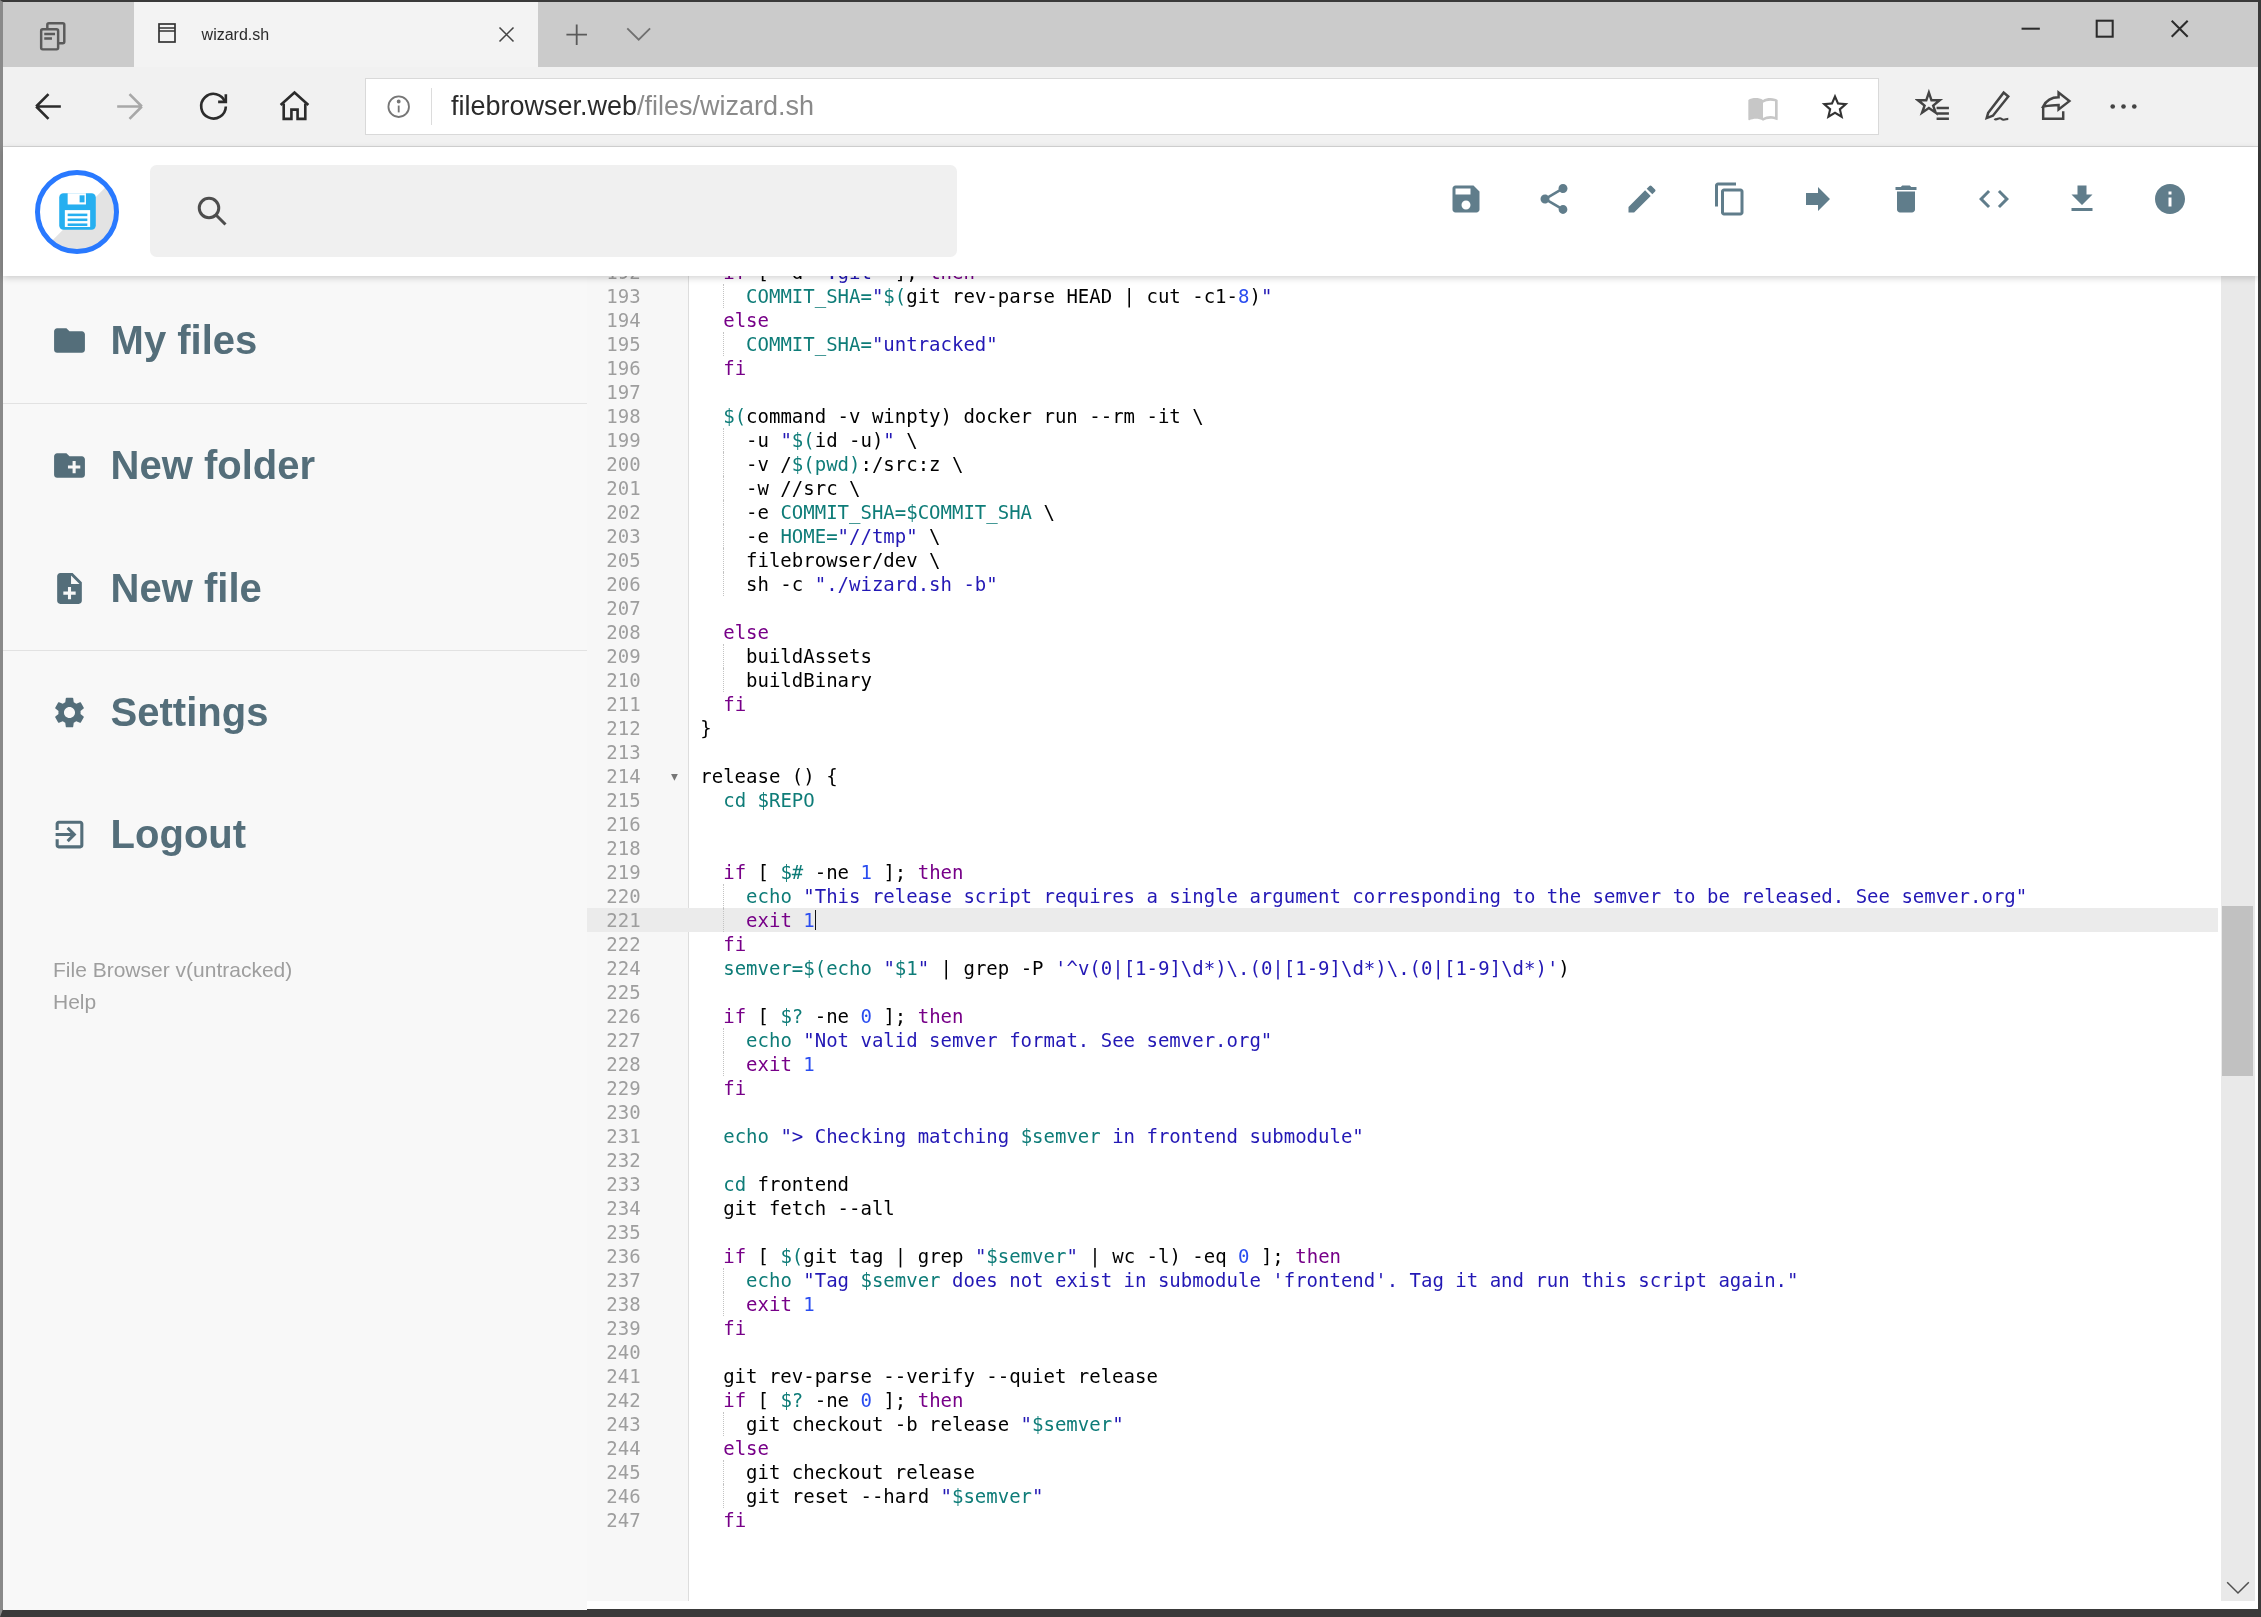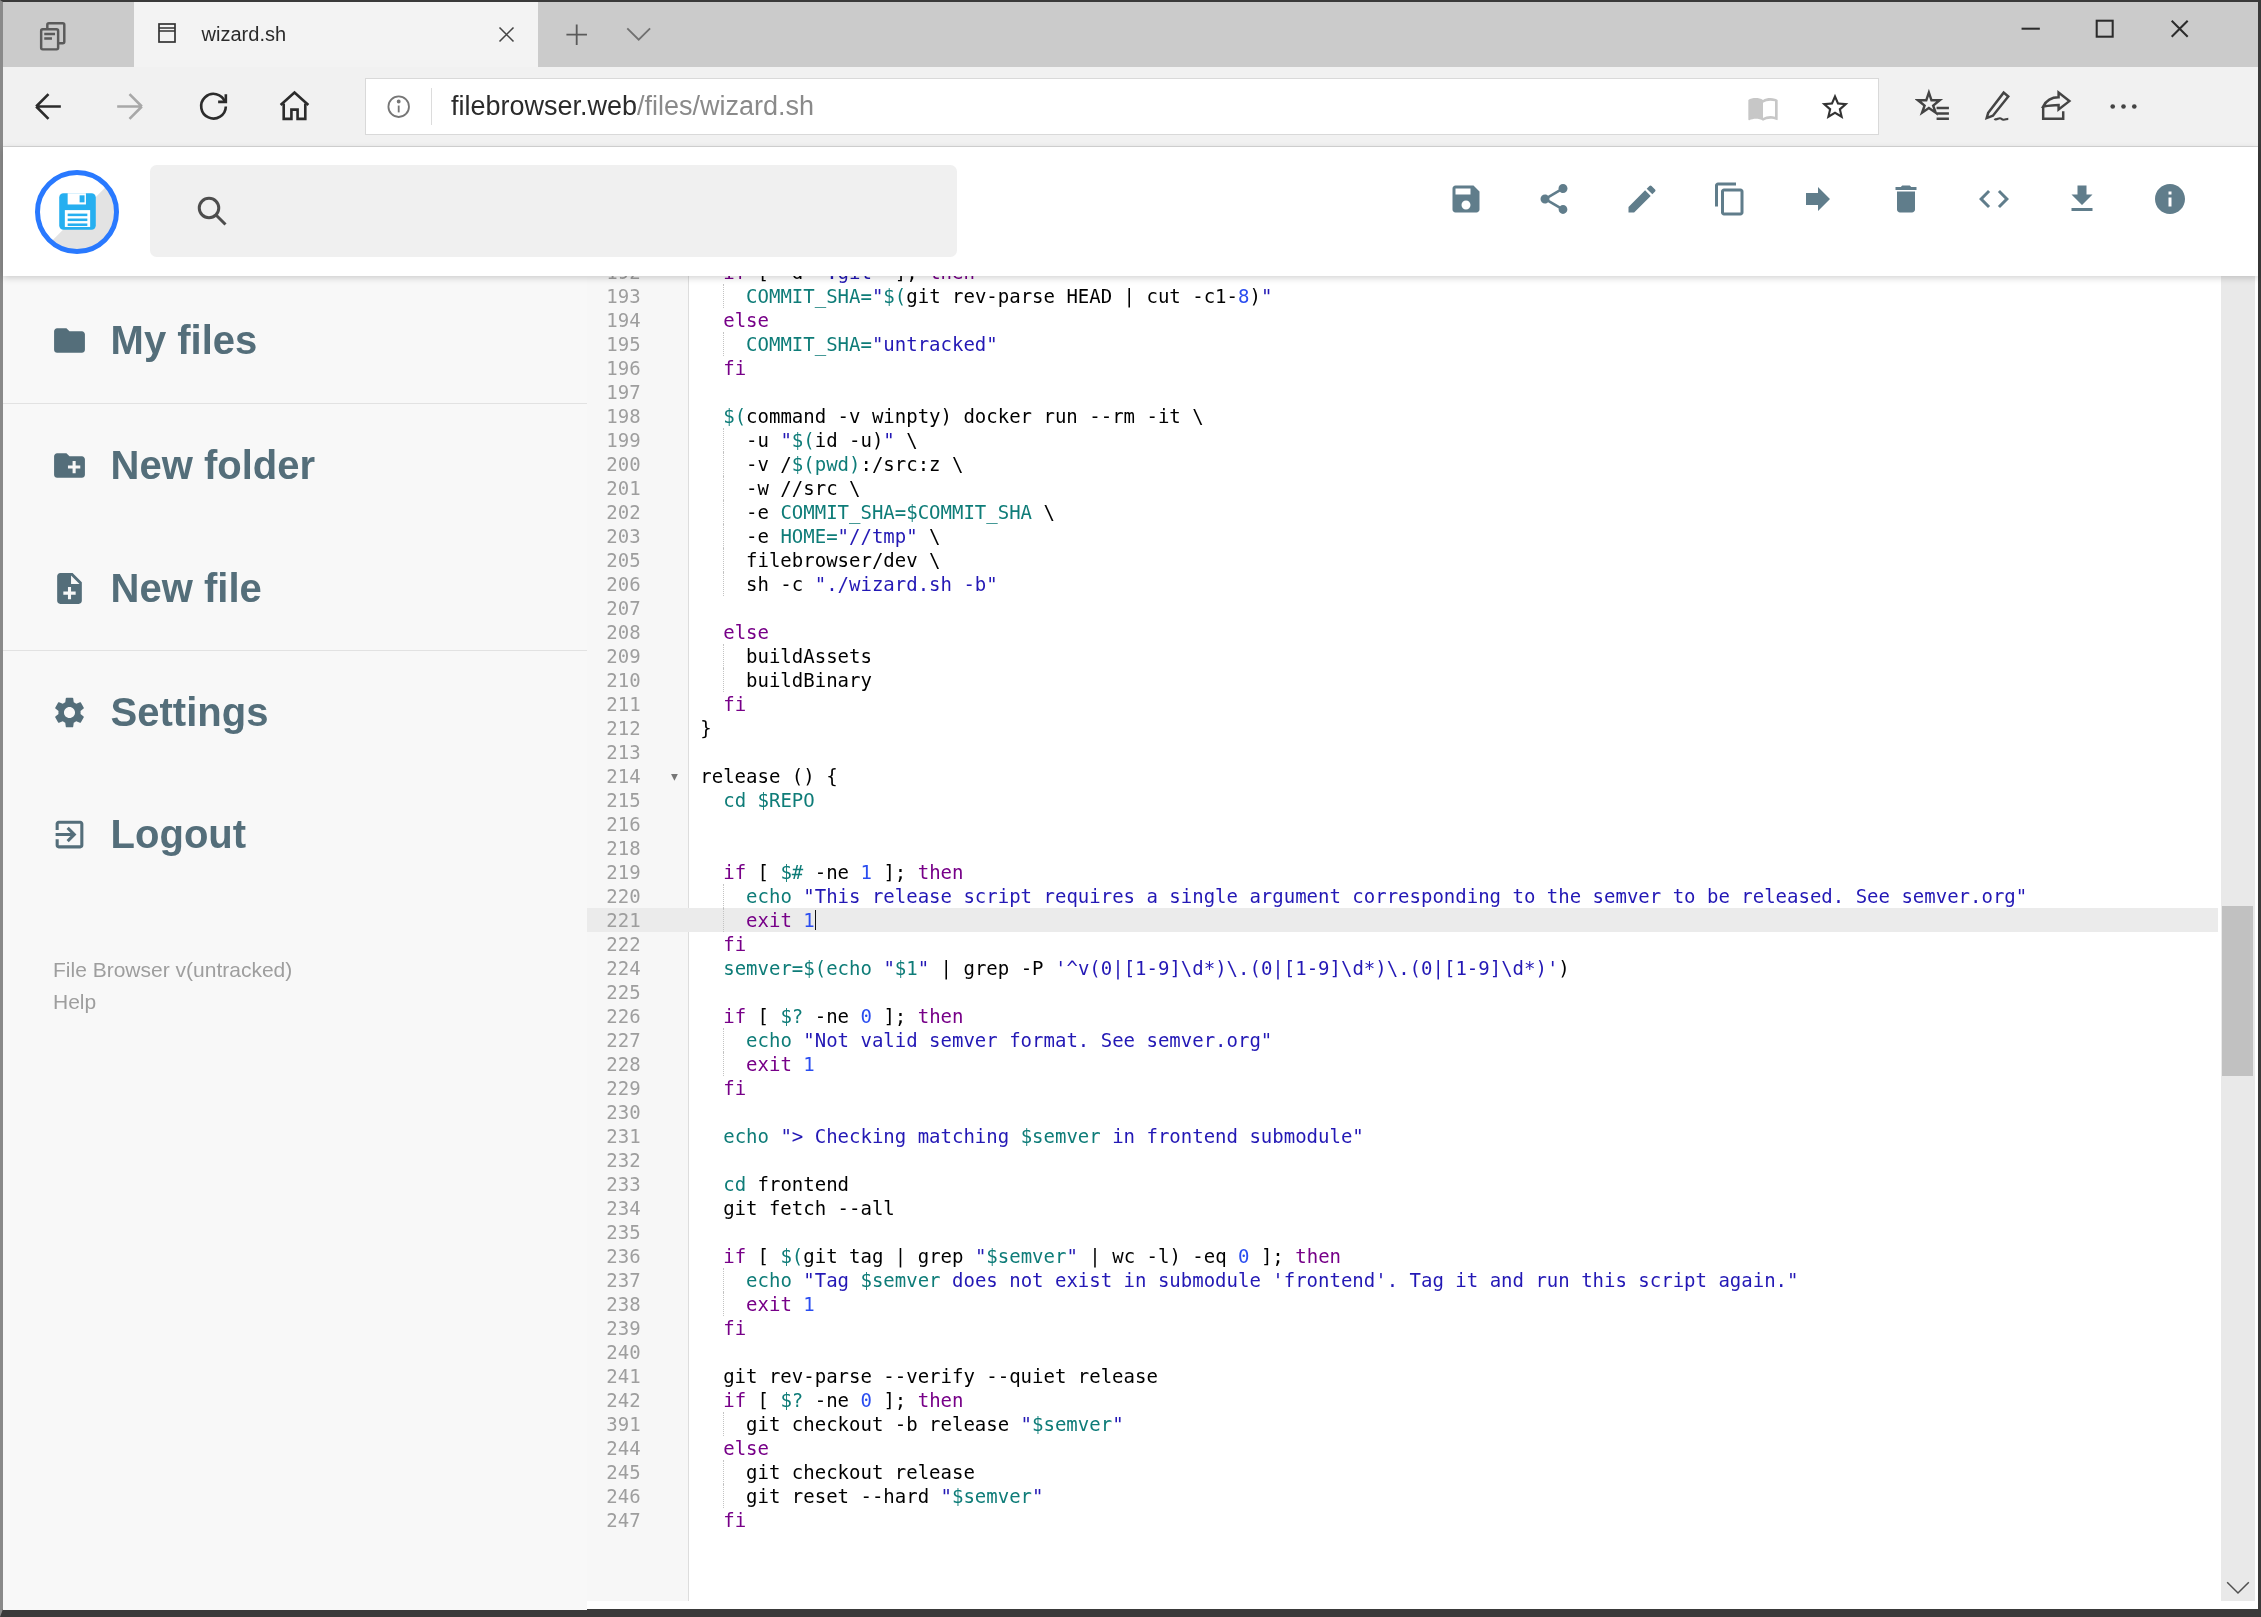--- a/index.html
+++ b/index.html
@@ -3,21 +3,21 @@
 <meta charset="utf-8">
 <style>
   *{margin:0;padding:0;box-sizing:border-box}
   html,body{width:2261px;height:1617px;overflow:hidden;font-family:"Liberation Sans",sans-serif;background:#fff}
   #stage{position:absolute;inset:0;border-left:3.2px solid #8a8a8a;border-right:3.2px solid #3a3a3a;border-bottom:8px solid #3a3a3a;border-top:2.4px solid #3a3a3a}
   
   .tabbar{position:absolute;left:0;top:0;width:100%;height:65px;background:#cbcbcb}
   .tabbar .tbicon{position:absolute;top:14.5px;width:37px;height:37px;color:#5a5a5a}
   .tab{position:absolute;left:131px;top:0;width:404px;height:65px;background:#f3f3f3;display:flex;align-items:center;padding:0 21px}
   .tab .favicon{width:24px;height:27.4px;color:#333;flex:none}
-  .tab .title{font-size:20px;color:#2b2b2b;margin-left:22.6px;flex:1}
+  .tab .title{font-size:16px;color:#2b2b2b;margin-left:22.6px;flex:1}
   .tab .close{width:21px;height:21px;color:#444}
   .newtab{position:absolute;left:560px;top:19.4px;width:27.4px;height:27.4px;color:#5a5a5a}
   .tabchev{position:absolute;left:622px;top:24px;width:27.4px;height:18px;color:#707070}
   .wincontrols{position:absolute;right:65px;top:13px;display:flex;gap:47px;align-items:center}
   .wincontrols .wc{width:27.4px;height:27.4px;color:#2b2b2b}
   
   .addr{position:absolute;left:0;top:65px;width:100%;height:80px;background:#f1f1f1;border-bottom:0.8px solid #d6d6d6}
   .addr .navico{position:absolute;top:21px;width:37px;height:37px;color:#2b2b2b}
   .urlbox{position:absolute;left:362px;top:11.3px;width:1514px;height:57px;background:#fff;border:0.8px solid #d9d9d9;display:flex;align-items:center}
   .urlbox .infoi{width:27.4px;height:27.4px;color:#767676;margin-left:19.4px;flex:none}
@@ -547,21 +547,21 @@
           <span class="ln">241</span>
           <span class="fold"></span>
           <span class="code"><span class="tk-p">  git rev-parse --verify --quiet release</span></span>
         </div>
         <div class="row">
           <span class="ln">242</span>
           <span class="fold"></span>
           <span class="code"><span class="tk-p">  </span><span class="tk-k">if</span><span class="tk-p"> [ </span><span class="tk-t">$?</span><span class="tk-p"> -ne </span><span class="tk-n">0</span><span class="tk-p"> ]; </span><span class="tk-k">then</span></span>
         </div>
         <div class="row">
-          <span class="ln">391</span>
+          <span class="ln">243</span>
           <span class="fold"></span>
           <span class="code"><i class="guide"></i><span class="tk-p">    git checkout -b release </span><span class="tk-s">"</span><span class="tk-t">$semver</span><span class="tk-s">"</span></span>
         </div>
         <div class="row">
           <span class="ln">244</span>
           <span class="fold"></span>
           <span class="code"><span class="tk-p">  </span><span class="tk-k">else</span></span>
         </div>
         <div class="row">
           <span class="ln">245</span>

